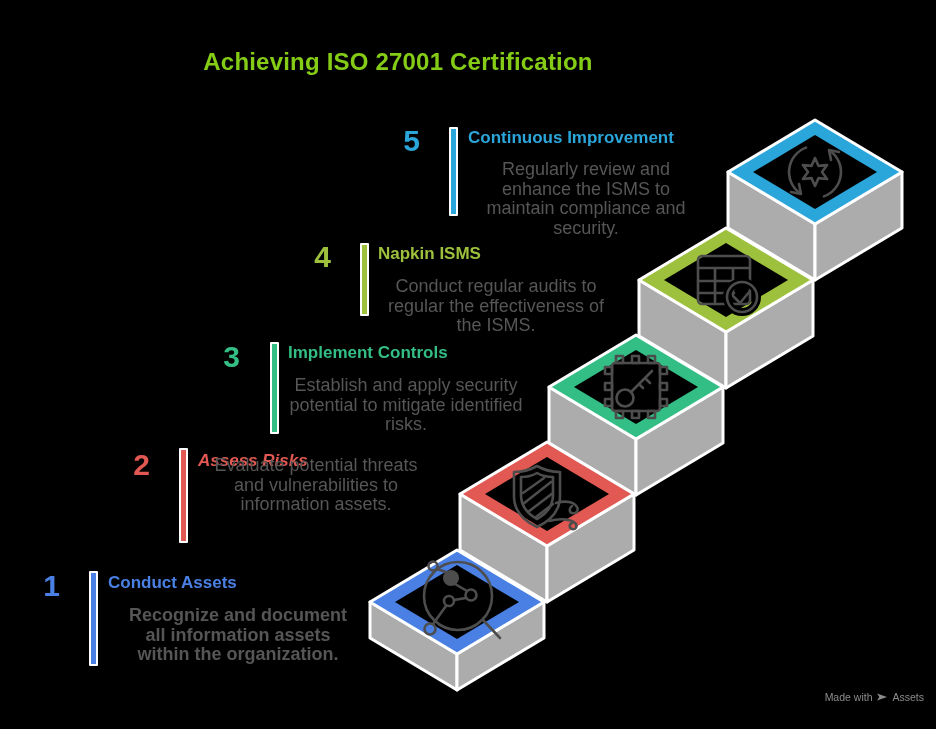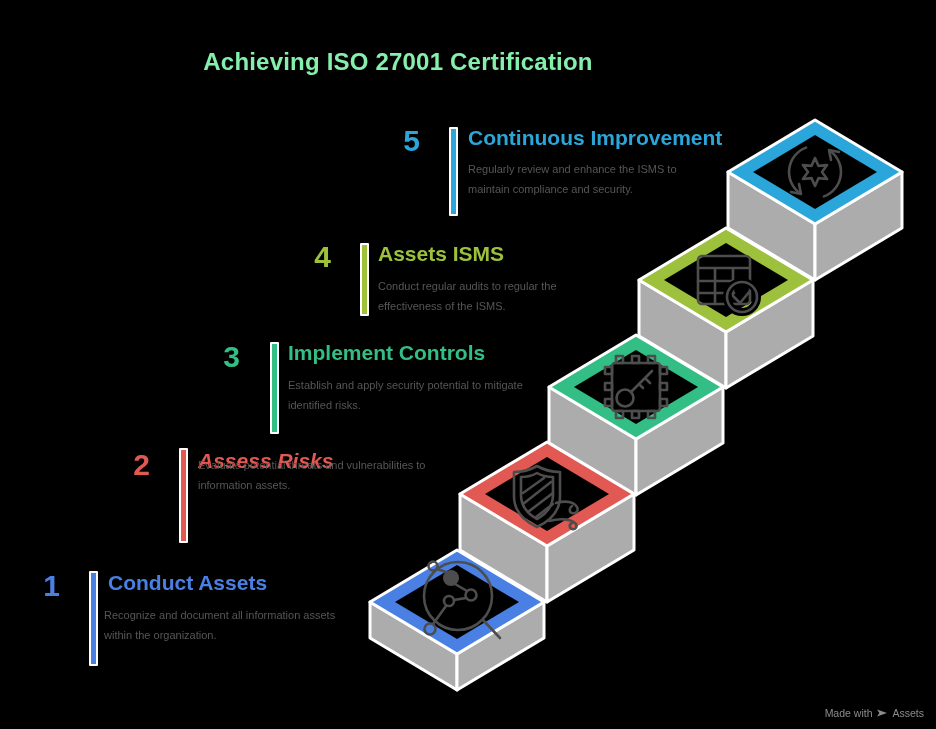--- a/index.html
+++ b/index.html
@@ -3,35 +3,35 @@
 <meta charset="utf-8">
 <style>
   html,body{margin:0;padding:0;}
   body{
     width:936px;height:729px;position:relative;overflow:hidden;
     background:#000000;
     font-family:"Liberation Sans", sans-serif;
   }
   .page-title{
     position:absolute;left:0;top:48px;width:796px;text-align:center;
-    font-size:24px;font-weight:bold;color:#86efac;letter-spacing:.2px;
+    font-size:24px;font-weight:bold;color:#84cc16;letter-spacing:.2px;
   }
   .step{position:absolute;}
   .step-num{
     position:absolute;width:40px;text-align:right;
     font-size:30px;font-weight:bold;line-height:28px;
   }
   .step-bar{
     position:absolute;width:5px;border:2px solid #ffffff;border-radius:1px;
   }
   .step-title{
-    position:absolute;font-size:21px;font-weight:bold;line-height:20px;white-space:nowrap;
+    position:absolute;font-size:17px;font-weight:bold;line-height:20px;white-space:nowrap;
   }
   .step-desc{
-    position:absolute;width:236px;font-size:11px;line-height:19.5px;color:#565656;
+    position:absolute;width:236px;font-size:18px;line-height:19.5px;color:#565656;text-align:center;
   }
   
   .c1{color:#4A80E4;} .b1{background:#4A80E4;}
   .c2{color:#E25853;} .b2{background:#E25853;}
   .c3{color:#33BE85;} .b3{background:#33BE85;}
   .c4{color:#9DC13C;} .b4{background:#9DC13C;}
   .c5{color:#2BA6DB;} .b5{background:#2BA6DB;}
 
   #num5{left:380px;top:127px;} #bar5{left:449px;top:127px;height:85px;}
   #ttl5{left:468px;top:128px;} #dsc5{left:468px;top:160px;}
@@ -39,32 +39,32 @@
   #num4{left:291px;top:243px;} #bar4{left:360px;top:243px;height:69px;}
   #ttl4{left:378px;top:244px;} #dsc4{left:378px;top:277px;}
 
   #num3{left:200px;top:343px;} #bar3{left:270px;top:342px;height:88px;}
   #ttl3{left:288px;top:343px;} #dsc3{left:288px;top:376px;}
 
   #num2{left:110px;top:451px;} #bar2{left:179px;top:448px;height:91px;}
   #ttl2{left:198px;top:451px;font-style:italic;} #dsc2{left:198px;top:456px;}
 
   #num1{left:20px;top:572px;}  #bar1{left:89px;top:571px;height:91px;}
-  #ttl1{left:108px;top:573px;} #dsc1{left:104px;top:606px;}
+  #ttl1{left:108px;top:573px;} #dsc1{left:120px;top:606px;font-weight:bold;}
 
   #stairs{position:absolute;left:0;top:0;}
   .slab{fill:#ACACAC;stroke:#ffffff;stroke-width:3;stroke-linejoin:round;}
   .band{stroke:#ffffff;stroke-width:3;stroke-linejoin:round;}
   .hole{fill:#000000;}
   .ink{stroke:#4D4D4D;stroke-width:2.6;fill:none;stroke-linecap:round;stroke-linejoin:round;}
   .inkfill{fill:#4D4D4D;stroke:none;}
 
   .watermark{
     position:absolute;right:12px;top:691px;display:flex;align-items:center;gap:4px;
-    font-size:10.5px;color:#8C8C8C;margin-top:16px;
+    font-size:10.5px;color:#8C8C8C;
   }
 </style>
 </head>
 <body>
 
 <div class="page-title">Achieving ISO 27001 Certification</div>
 
 <svg id="stairs" width="936" height="729" viewBox="0 0 936 729">
 
   <g>
@@ -154,21 +154,21 @@
 <div class="step">
   <div id="num5" class="step-num c5">5</div>
   <div id="bar5" class="step-bar b5"></div>
   <div id="ttl5" class="step-title c5">Continuous Improvement</div>
   <div id="dsc5" class="step-desc">Regularly review and enhance the ISMS to maintain compliance and security.</div>
 </div>
 
 <div class="step">
   <div id="num4" class="step-num c4">4</div>
   <div id="bar4" class="step-bar b4"></div>
-  <div id="ttl4" class="step-title c4">Assets ISMS</div>
+  <div id="ttl4" class="step-title c4">Napkin ISMS</div>
   <div id="dsc4" class="step-desc">Conduct regular audits to regular the effectiveness of the ISMS.</div>
 </div>
 
 <div class="step">
   <div id="num3" class="step-num c3">3</div>
   <div id="bar3" class="step-bar b3"></div>
   <div id="ttl3" class="step-title c3">Implement Controls</div>
   <div id="dsc3" class="step-desc">Establish and apply security potential to mitigate identified risks.</div>
 </div>
 

